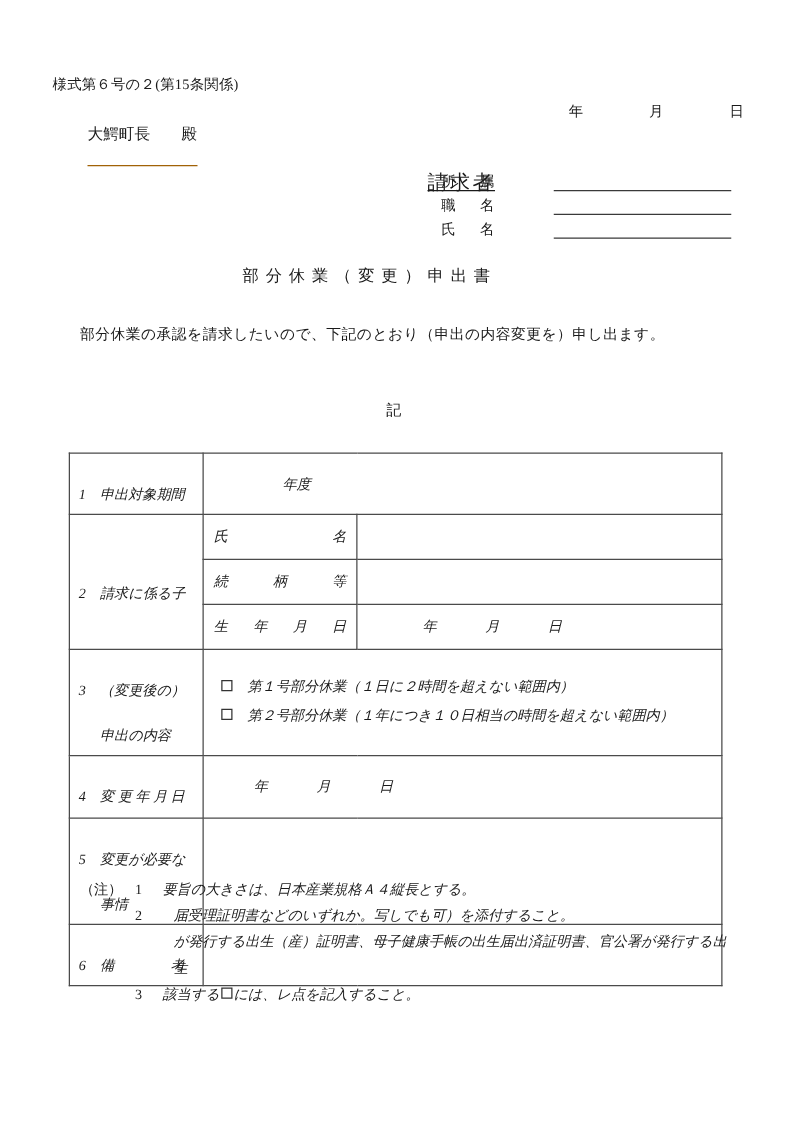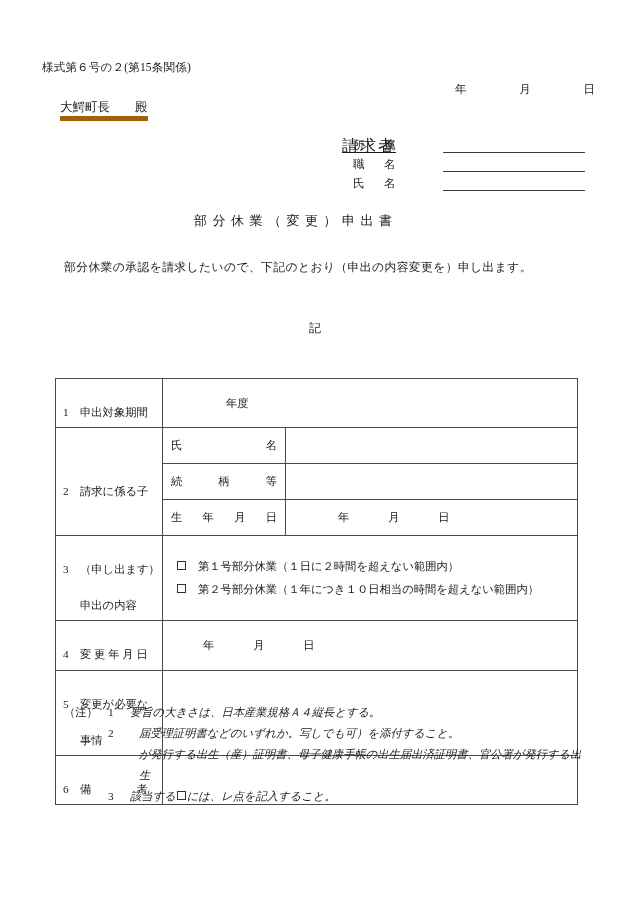--- a/index.html
+++ b/index.html
@@ -40,25 +40,25 @@
     top: 82px;
     width: 140px;
     font-size: 11.5px;
     display: flex;
     justify-content: space-between;
   }
   .date-line span { display: inline-block; }
 
   .addressee {
     position: absolute;
-    left: 60px;
+    left: 70px;
     top: 101px;
     font-size: 12.5px;
-    border-bottom: 5px solid #a16207;
-    padding-bottom: 1px;
+    border-bottom: 1px solid #a16207;
+    padding-bottom: 17px;
     white-space: pre;
     line-height: 1.1;
   }
 
   
   .requester {
     position: absolute;
     left: 330px;
     top: 134px;
     width: 255px;
@@ -125,24 +125,25 @@
     top: 320px;
     width: 630px;
     text-align: center;
     font-size: 12px;
   }
 
   
   .form-table {
     position: absolute;
     left: 55px;
-    top: 378px;
+    top: 362px;
     width: 523px;
     border-collapse: collapse;
     table-layout: fixed;
+    font-style: italic;
   }
   .form-table td {
     border: 1px solid #4a4a4a;
     font-size: 11.3px;
     padding: 0;
     vertical-align: middle;
   }
   .lbl-cell {
     width: 107px;
     padding: 6px 0 6px 7px !important;
@@ -336,21 +337,21 @@
           <span class="date-span">
             <span>年</span>
             <span>月</span>
             <span>日</span>
           </span>
         </td>
       </tr>
 
       <tr>
         <td class="lbl-cell h3">
-          <span class="num">3</span><span>（申し出ます）</span><br>
+          <span class="num">3</span><span>（変更後の）</span><br>
           <span class="num"></span><span>申出の内容</span>
         </td>
         <td class="check-list" colspan="2">
           <label class="check-item">
             <span class="cbox"></span><span>第１号部分休業（１日に２時間を超えない範囲内）</span>
           </label>
           <label class="check-item">
             <span class="cbox"></span><span>第２号部分休業（１年につき１０日相当の時間を超えない範囲内）</span>
           </label>
         </td>

